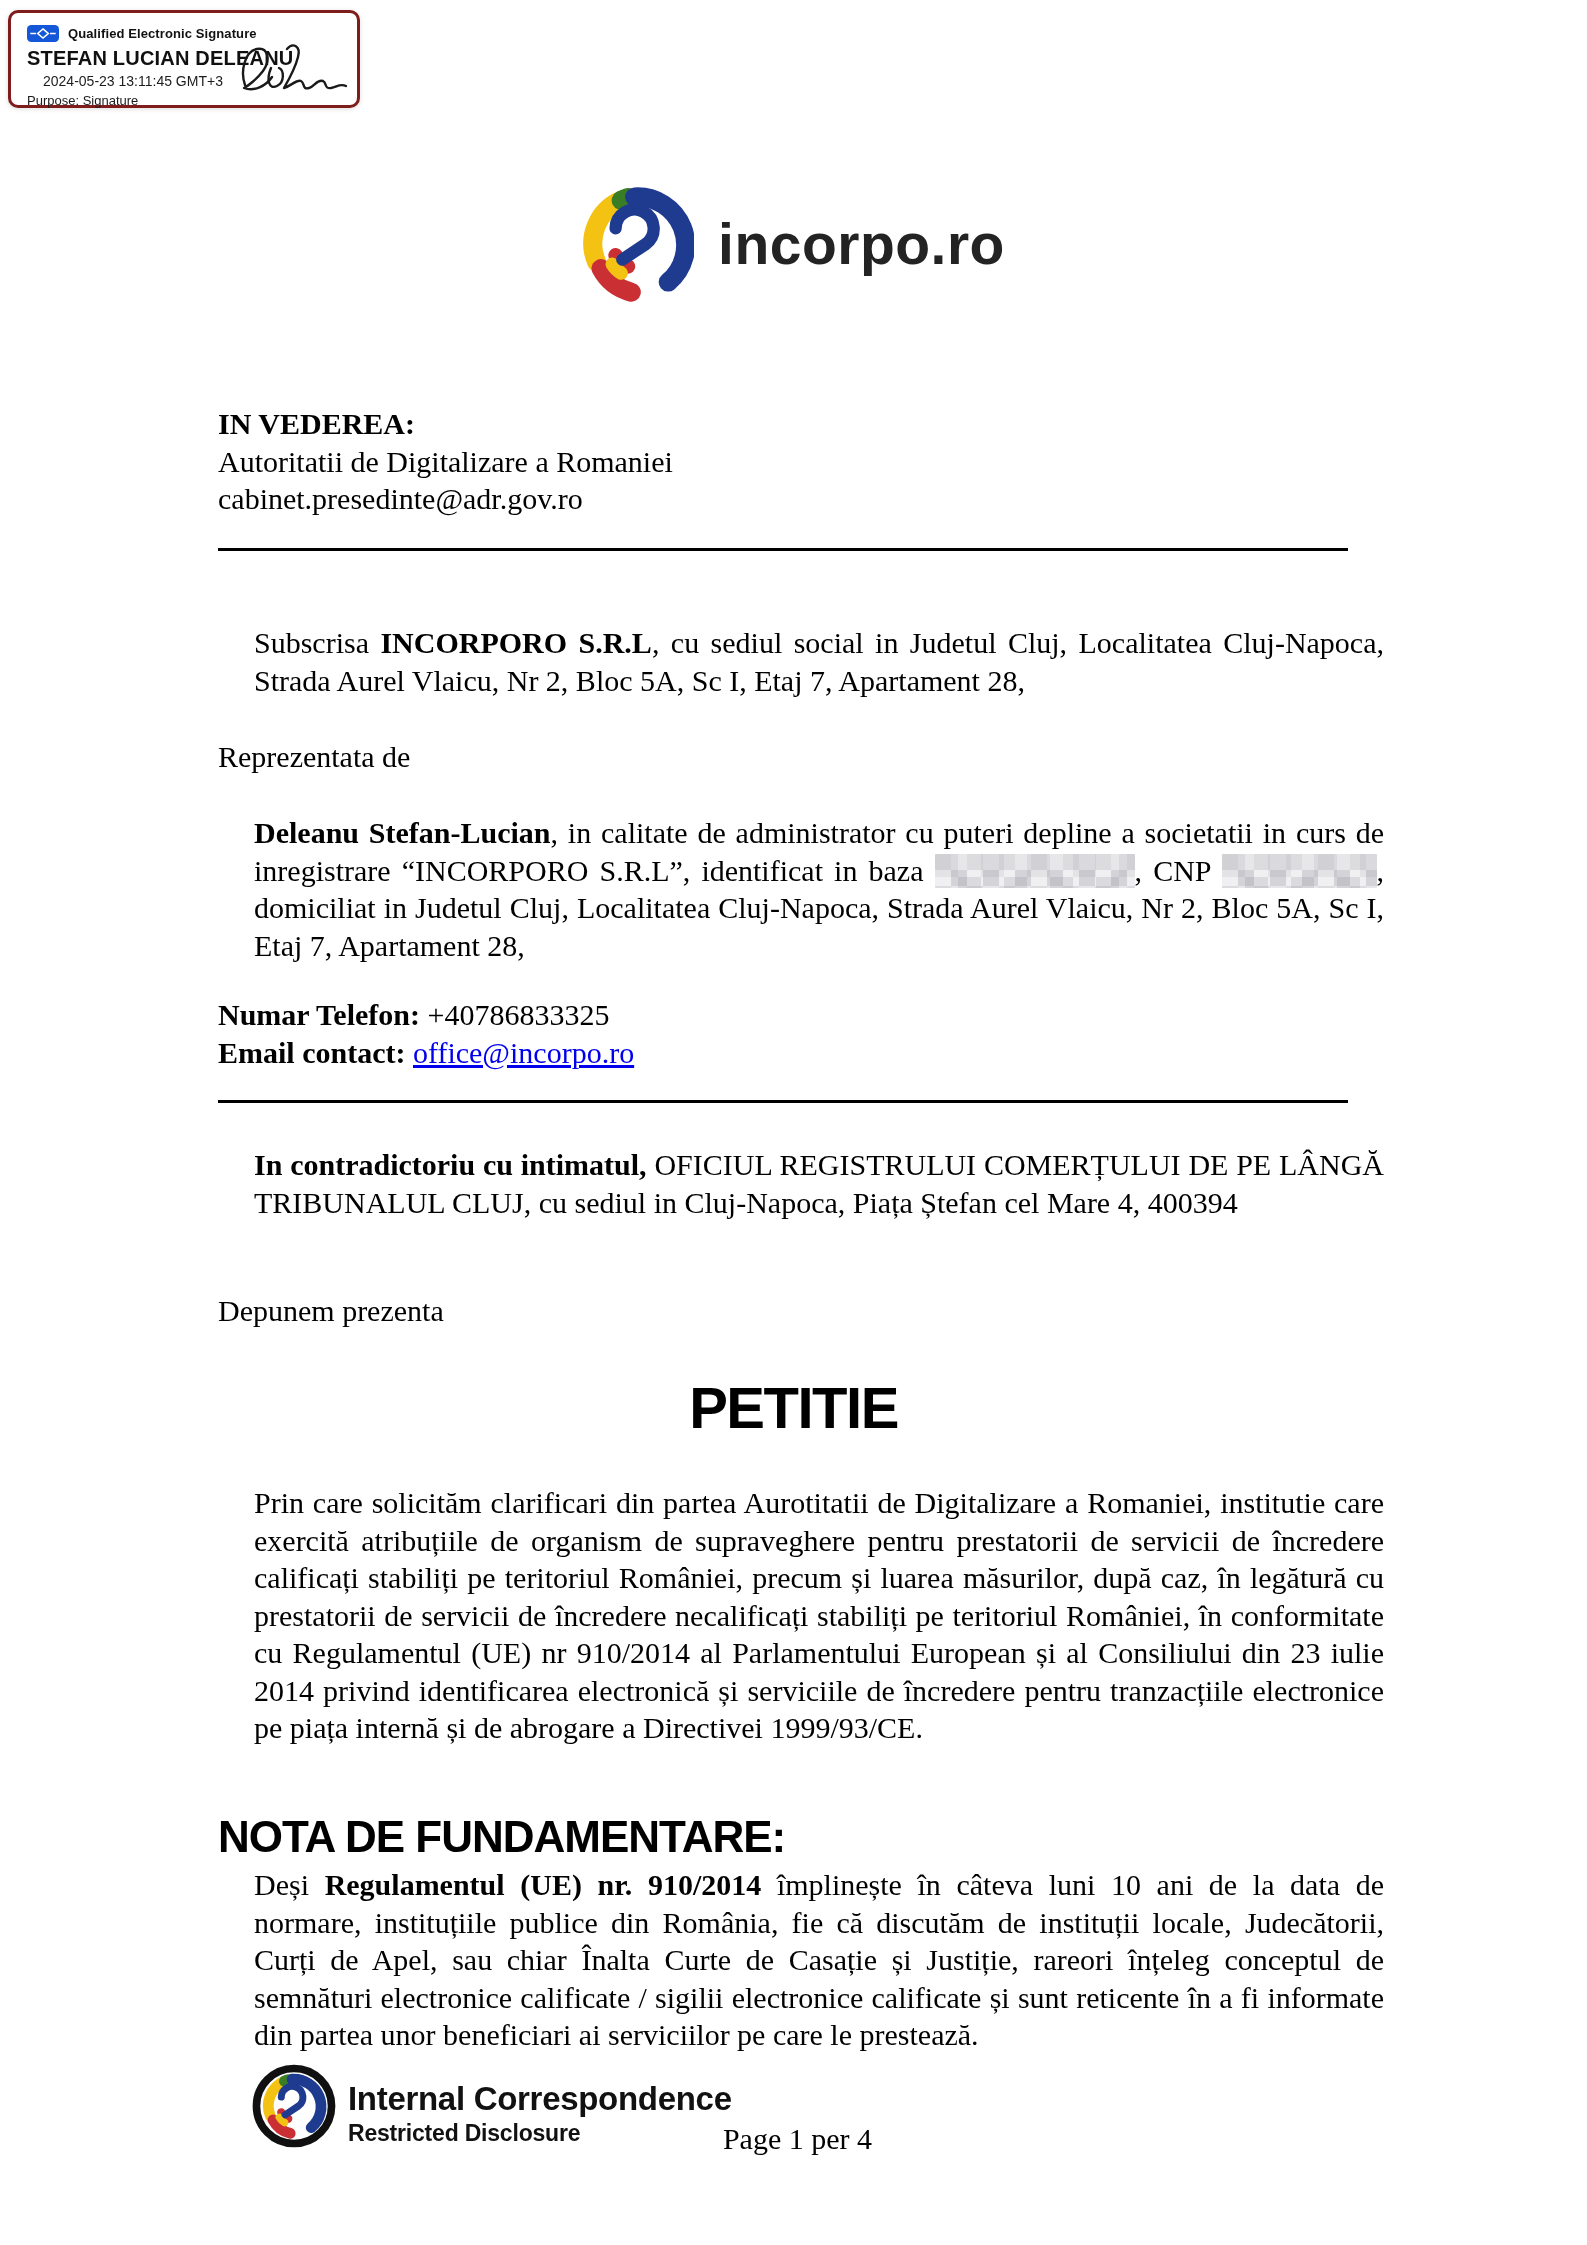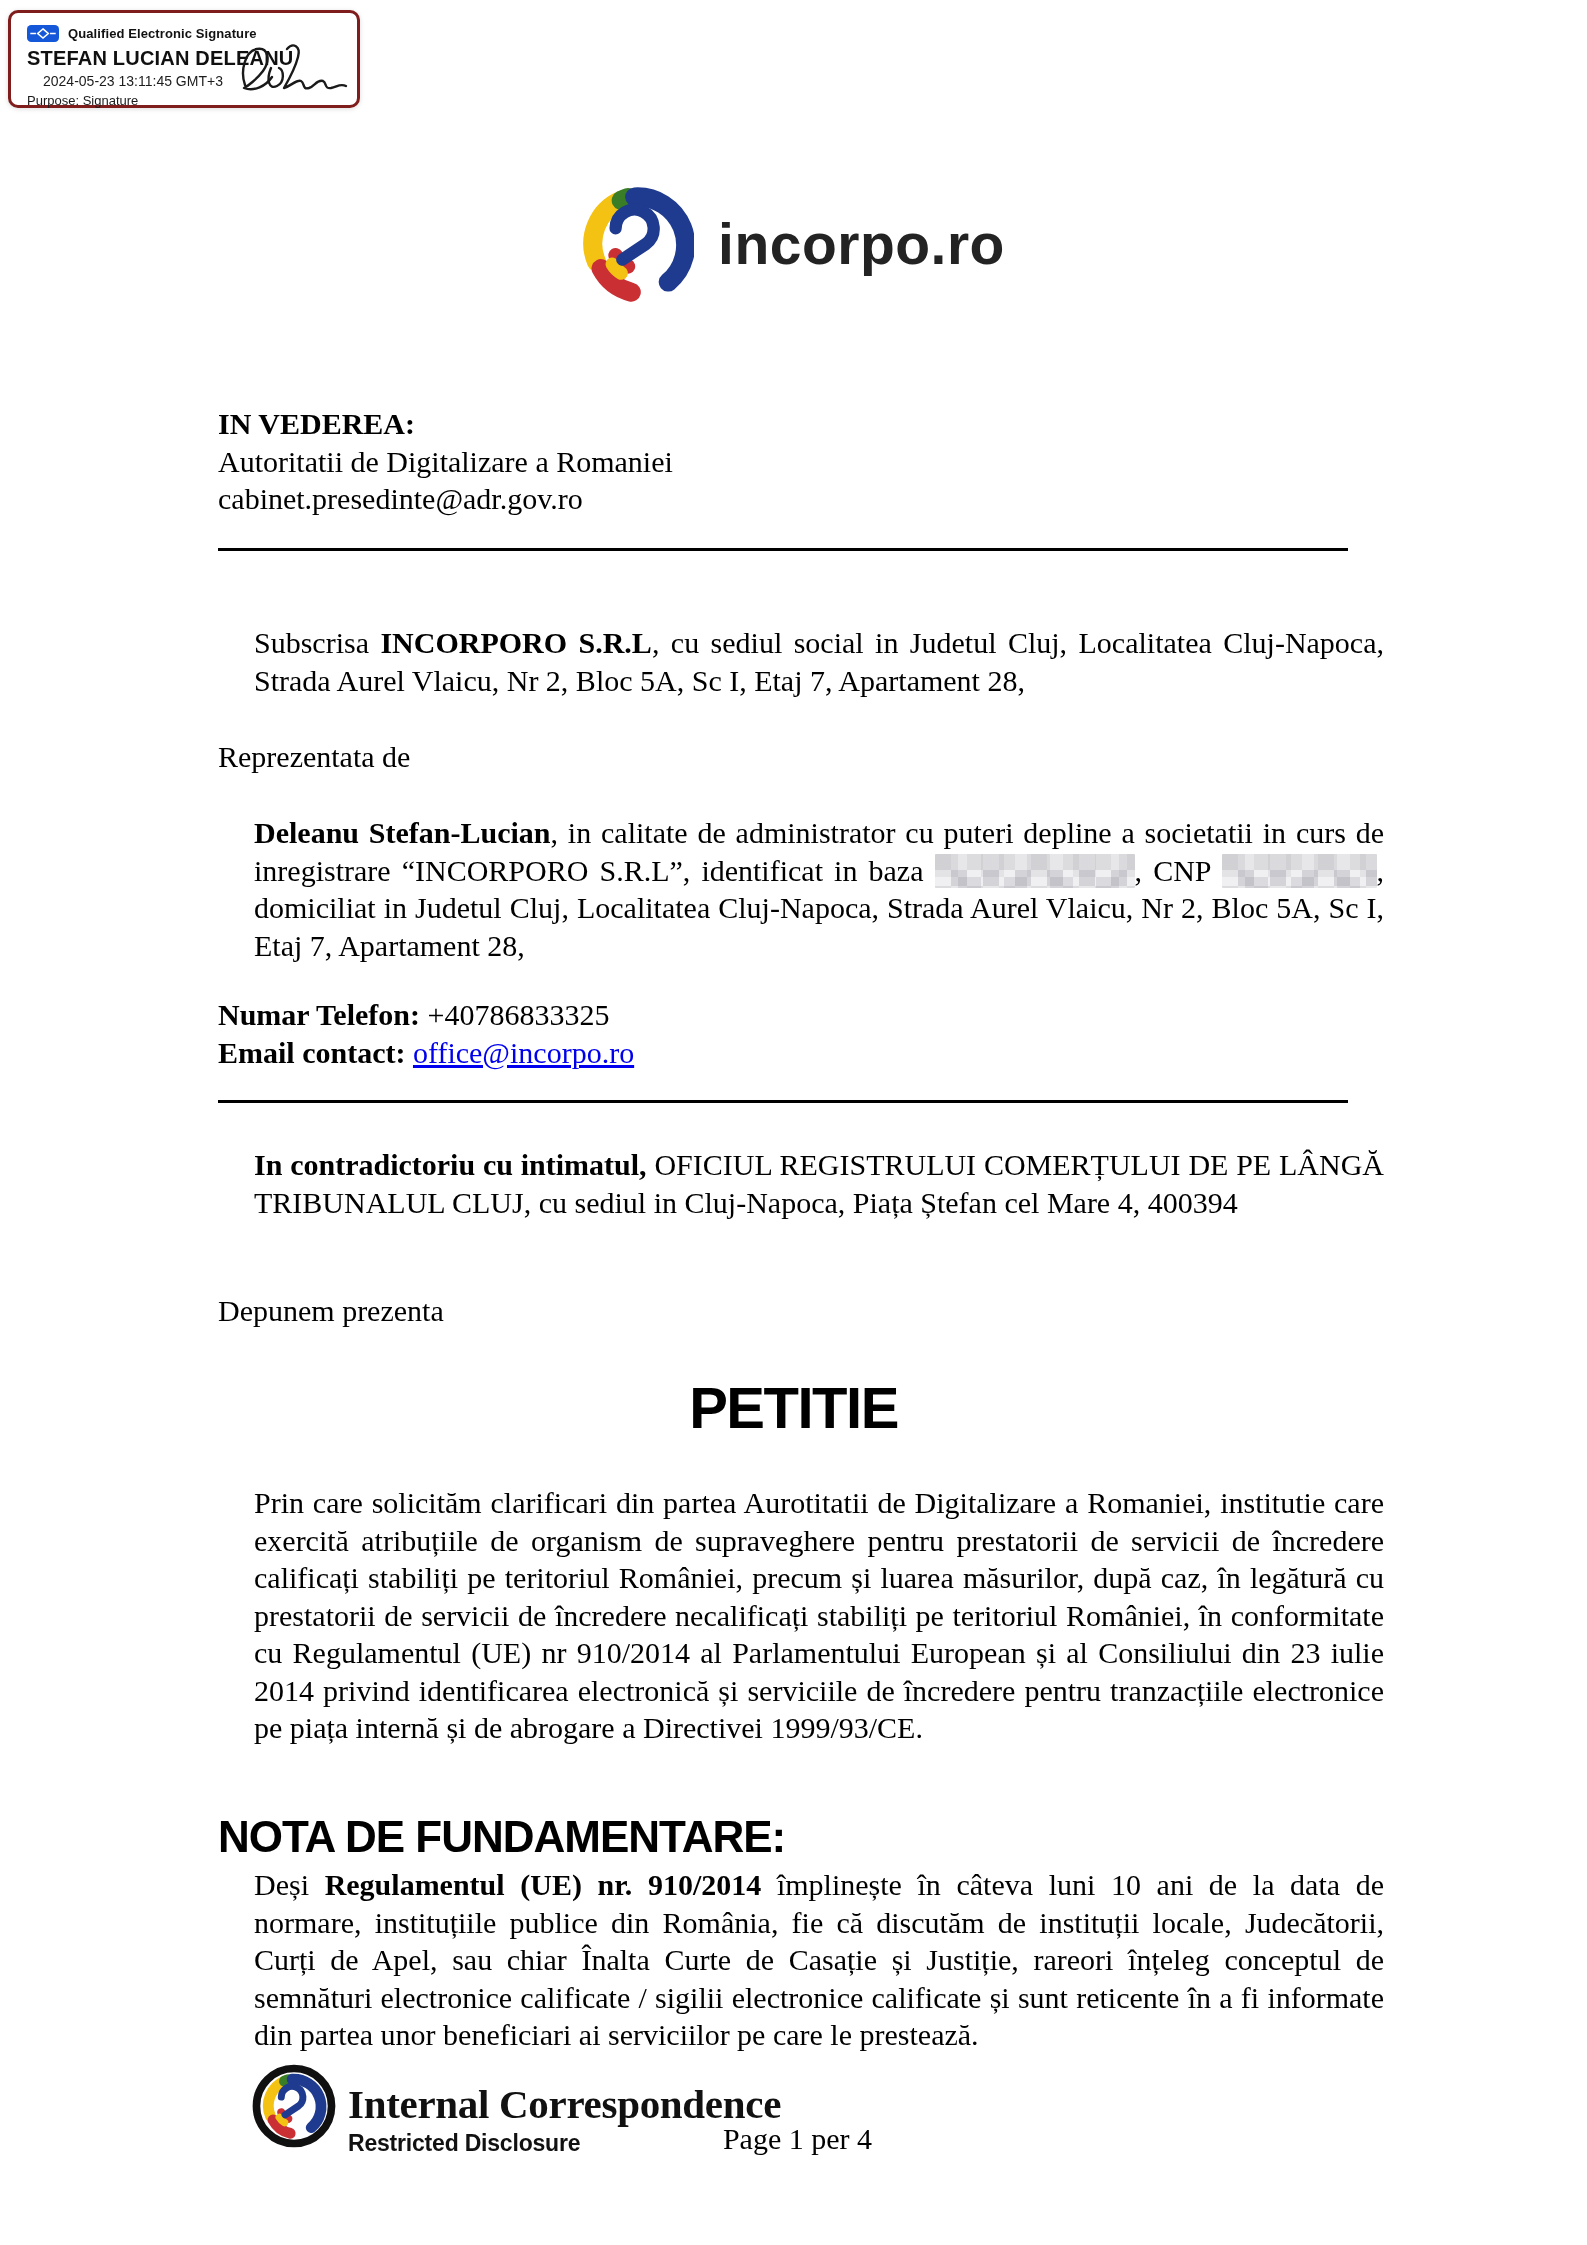--- a/index.html
+++ b/index.html
@@ -61,21 +61,21 @@
     display:inline-block;height:34px;vertical-align:-7px;border-radius:1px;
     background-image:
       conic-gradient(from 90deg, rgba(110,110,125,0.16) 25%, rgba(255,255,255,0) 0 50%, rgba(110,110,125,0.10) 0 75%, rgba(255,255,255,0) 0),
       conic-gradient(from 0deg, #e7e7e9 25%, #d3d3d8 0 50%, #f0f0f2 0 75%, #dcdcdf 0);
     background-size:46px 46px, 32px 32px;
   }
   .redact-1{width:200px;}
   .redact-2{width:155px;}
 
   
-  .footer-brand-title{font-family:Liberation Serif, serif;font-weight:bold;font-size:41px;color:#111;letter-spacing:-0.3px;}
+  .footer-brand-title{font-family:Liberation Sans, sans-serif;font-weight:bold;font-size:33px;color:#111;letter-spacing:-0.3px;}
   .footer-brand-sub{font-family:"Liberation Sans", sans-serif;font-weight:bold;font-size:23px;color:#111;margin-top:2px;letter-spacing:-0.2px;}
   .page-info{left:4px;top:2122px;width:100%;text-align:center;font-size:30px;}
 </style>
 </head>
 <body>
 
 <svg width="0" height="0" style="position:absolute" aria-hidden="true">
   <defs>
     <g id="incorpoMark" fill="none" stroke-linecap="round">
       <path d="M35 11 A42 42 0 0 0 13 66" stroke="#F4C212" stroke-width="17"></path>

